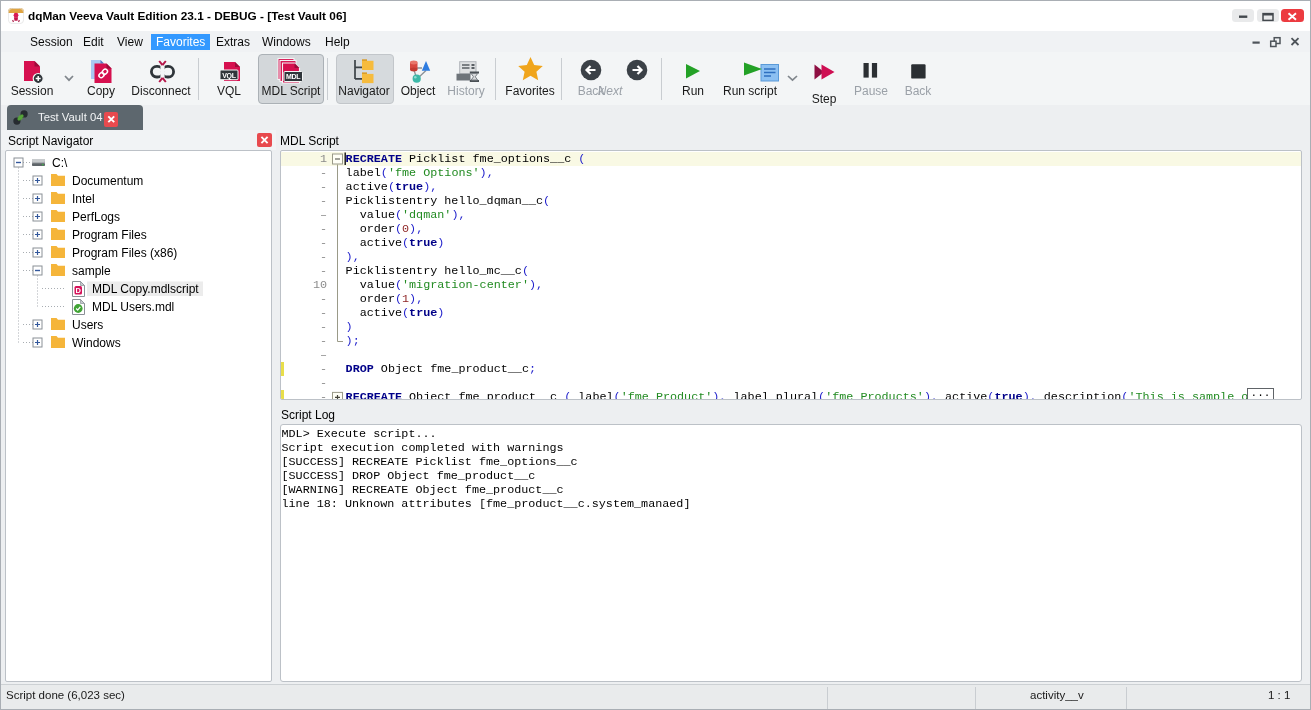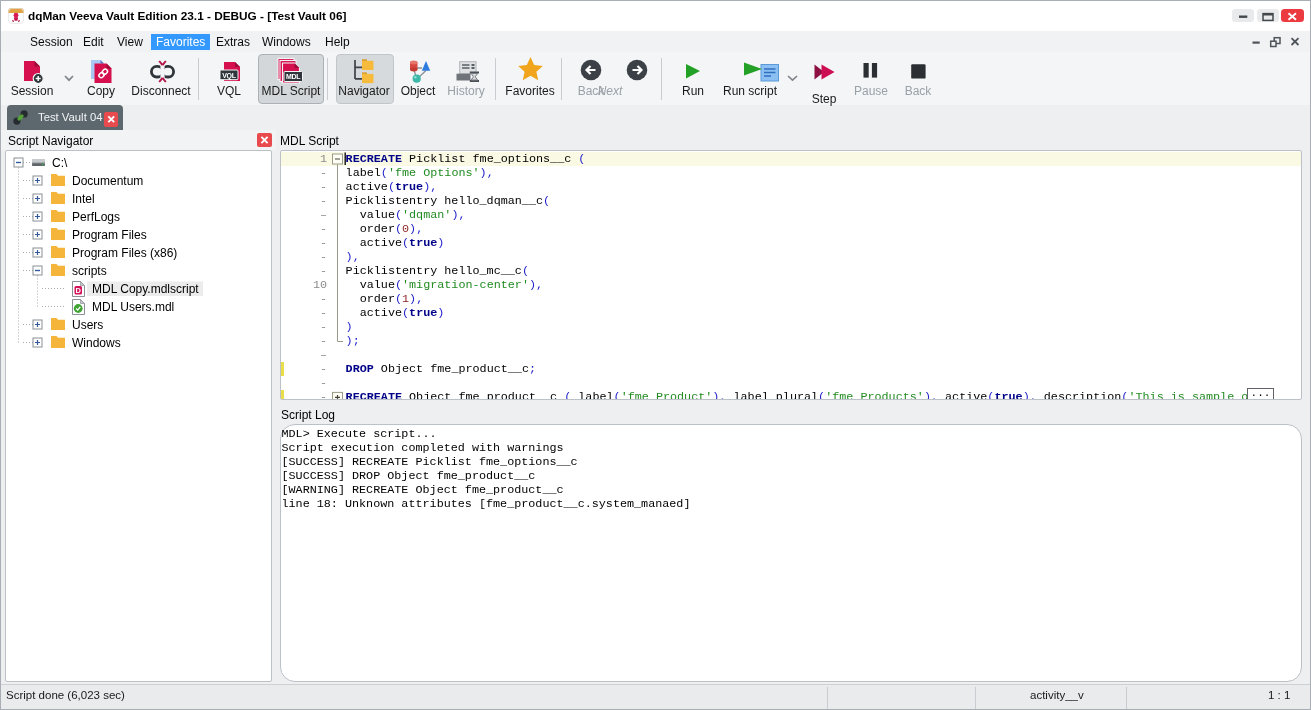--- a/index.html
+++ b/index.html
@@ -14,34 +14,34 @@
   
   #menubar { left:0; top:31px; width:1311px; height:21px; background:#f0f2f4; }
   .menuitem { position:absolute; top:3px; height:16px; line-height:16px; font-size:12px; color:#0a0a0a; padding:0 5px; }
   
   #toolbar { left:0; top:52px; width:1311px; height:53px; background:#f3f5f6; }
   .tlabel { position:absolute; top:84px; font-size:12px; color:#1a1a1a; white-space:nowrap; transform:translateX(-50%); }
   .tlabel.dis { color:#9ba1a8; }
   .tsep { position:absolute; top:58px; width:1px; height:42px; background:#c9cdd1; }
   .pressbtn { position:absolute; top:54px; height:50px; border-radius:4px; }
   
-  #tab { left:7px; top:105px; width:116px; height:25px; background:#5d676e; border-radius:4px 4px 0 0; }
+  #tab { left:7px; top:105px; width:136px; height:25px; background:#5d676e; border-radius:4px 4px 0 0; }
   #tab .txt { position:absolute; left:31px; top:6px; font-size:11.3px; color:#f2f4f5; }
   .redx { position:absolute; background:#e84a4e; border-radius:2px; }
   
   #navheader { left:0; top:130px; width:276px; height:20px; background:#f1f3f5; }
   #navtitle { left:8px; top:134px; font-size:12px; color:#000; }
   #treebox { left:5px; top:150px; width:267px; height:532px; background:#fff;
              border:1px solid #bcc1c7; border-radius:2px; }
   #mdllabel { left:280px; top:134px; font-size:12px; color:#000; }
   #editor { left:280px; top:150px; width:1022px; height:250px; background:#fff;
             border:1px solid #bcc1c7; border-radius:2px; overflow:hidden; }
   #sclabel { left:281px; top:408px; font-size:12px; color:#000; }
   #logbox { left:280px; top:424px; width:1022px; height:258px; background:#fff;
-            border:1px solid #bcc1c7; border-radius:15px; }
+            border:1px solid #bcc1c7; border-radius:3px; }
   #logtext { position:absolute; left:0.5px; top:1.5px; font-family:"Liberation Mono", monospace;
              font-size:11.75px; line-height:14.05px; color:#000; }
   
   #statusbar { left:0; top:684px; width:1311px; height:26px; background:#e9ebec; border-top:1px solid #cdd1d4; }
   .stsep { position:absolute; top:2px; width:1px; height:22px; background:#c9cdd1; }
   .sttext { position:absolute; top:4px; font-size:11.5px; color:#1a1a1a; white-space:nowrap; }
   
   .trow { position:absolute; font-size:12px; color:#000; white-space:nowrap; }
   
   #code, #gutter { position:absolute; font-family:"Liberation Mono", monospace;
@@ -347,21 +347,21 @@
       <circle cx="6.2" cy="9.5" r="4.4" fill="#41a435"></circle>
       <path d="M4.2,9.5 l1.5,1.6 2.6,-3.2" stroke="#fff" stroke-width="1.3" fill="none"></path>
     </g>
   </svg>
   <div class="trow" style="left:46px;top:5px;">C:\</div>
   <div class="trow" style="left:66px;top:23px;">Documentum</div>
   <div class="trow" style="left:66px;top:41px;">Intel</div>
   <div class="trow" style="left:66px;top:59px;">PerfLogs</div>
   <div class="trow" style="left:66px;top:77px;">Program Files</div>
   <div class="trow" style="left:66px;top:95px;">Program Files (x86)</div>
-  <div class="trow" style="left:66px;top:113px;">scripts</div>
+  <div class="trow" style="left:66px;top:113px;">sample</div>
   <div class="trow" style="left:86px;top:131px;">MDL Copy.mdlscript</div>
   <div class="trow" style="left:86px;top:149px;">MDL Users.mdl</div>
   <div class="trow" style="left:66px;top:167px;">Users</div>
   <div class="trow" style="left:66px;top:185px;">Windows</div>
 </div>
 
 <div class="abs" id="mdllabel">MDL Script</div>
 <div class="abs" id="editor">
   <div style="position:absolute;left:0;top:0.5px;width:1020px;height:14.3px;background:#f9f9e4;"></div>
   <div style="position:absolute;left:0;top:210.9px;width:3px;height:14px;background:#e8de4a;"></div>

